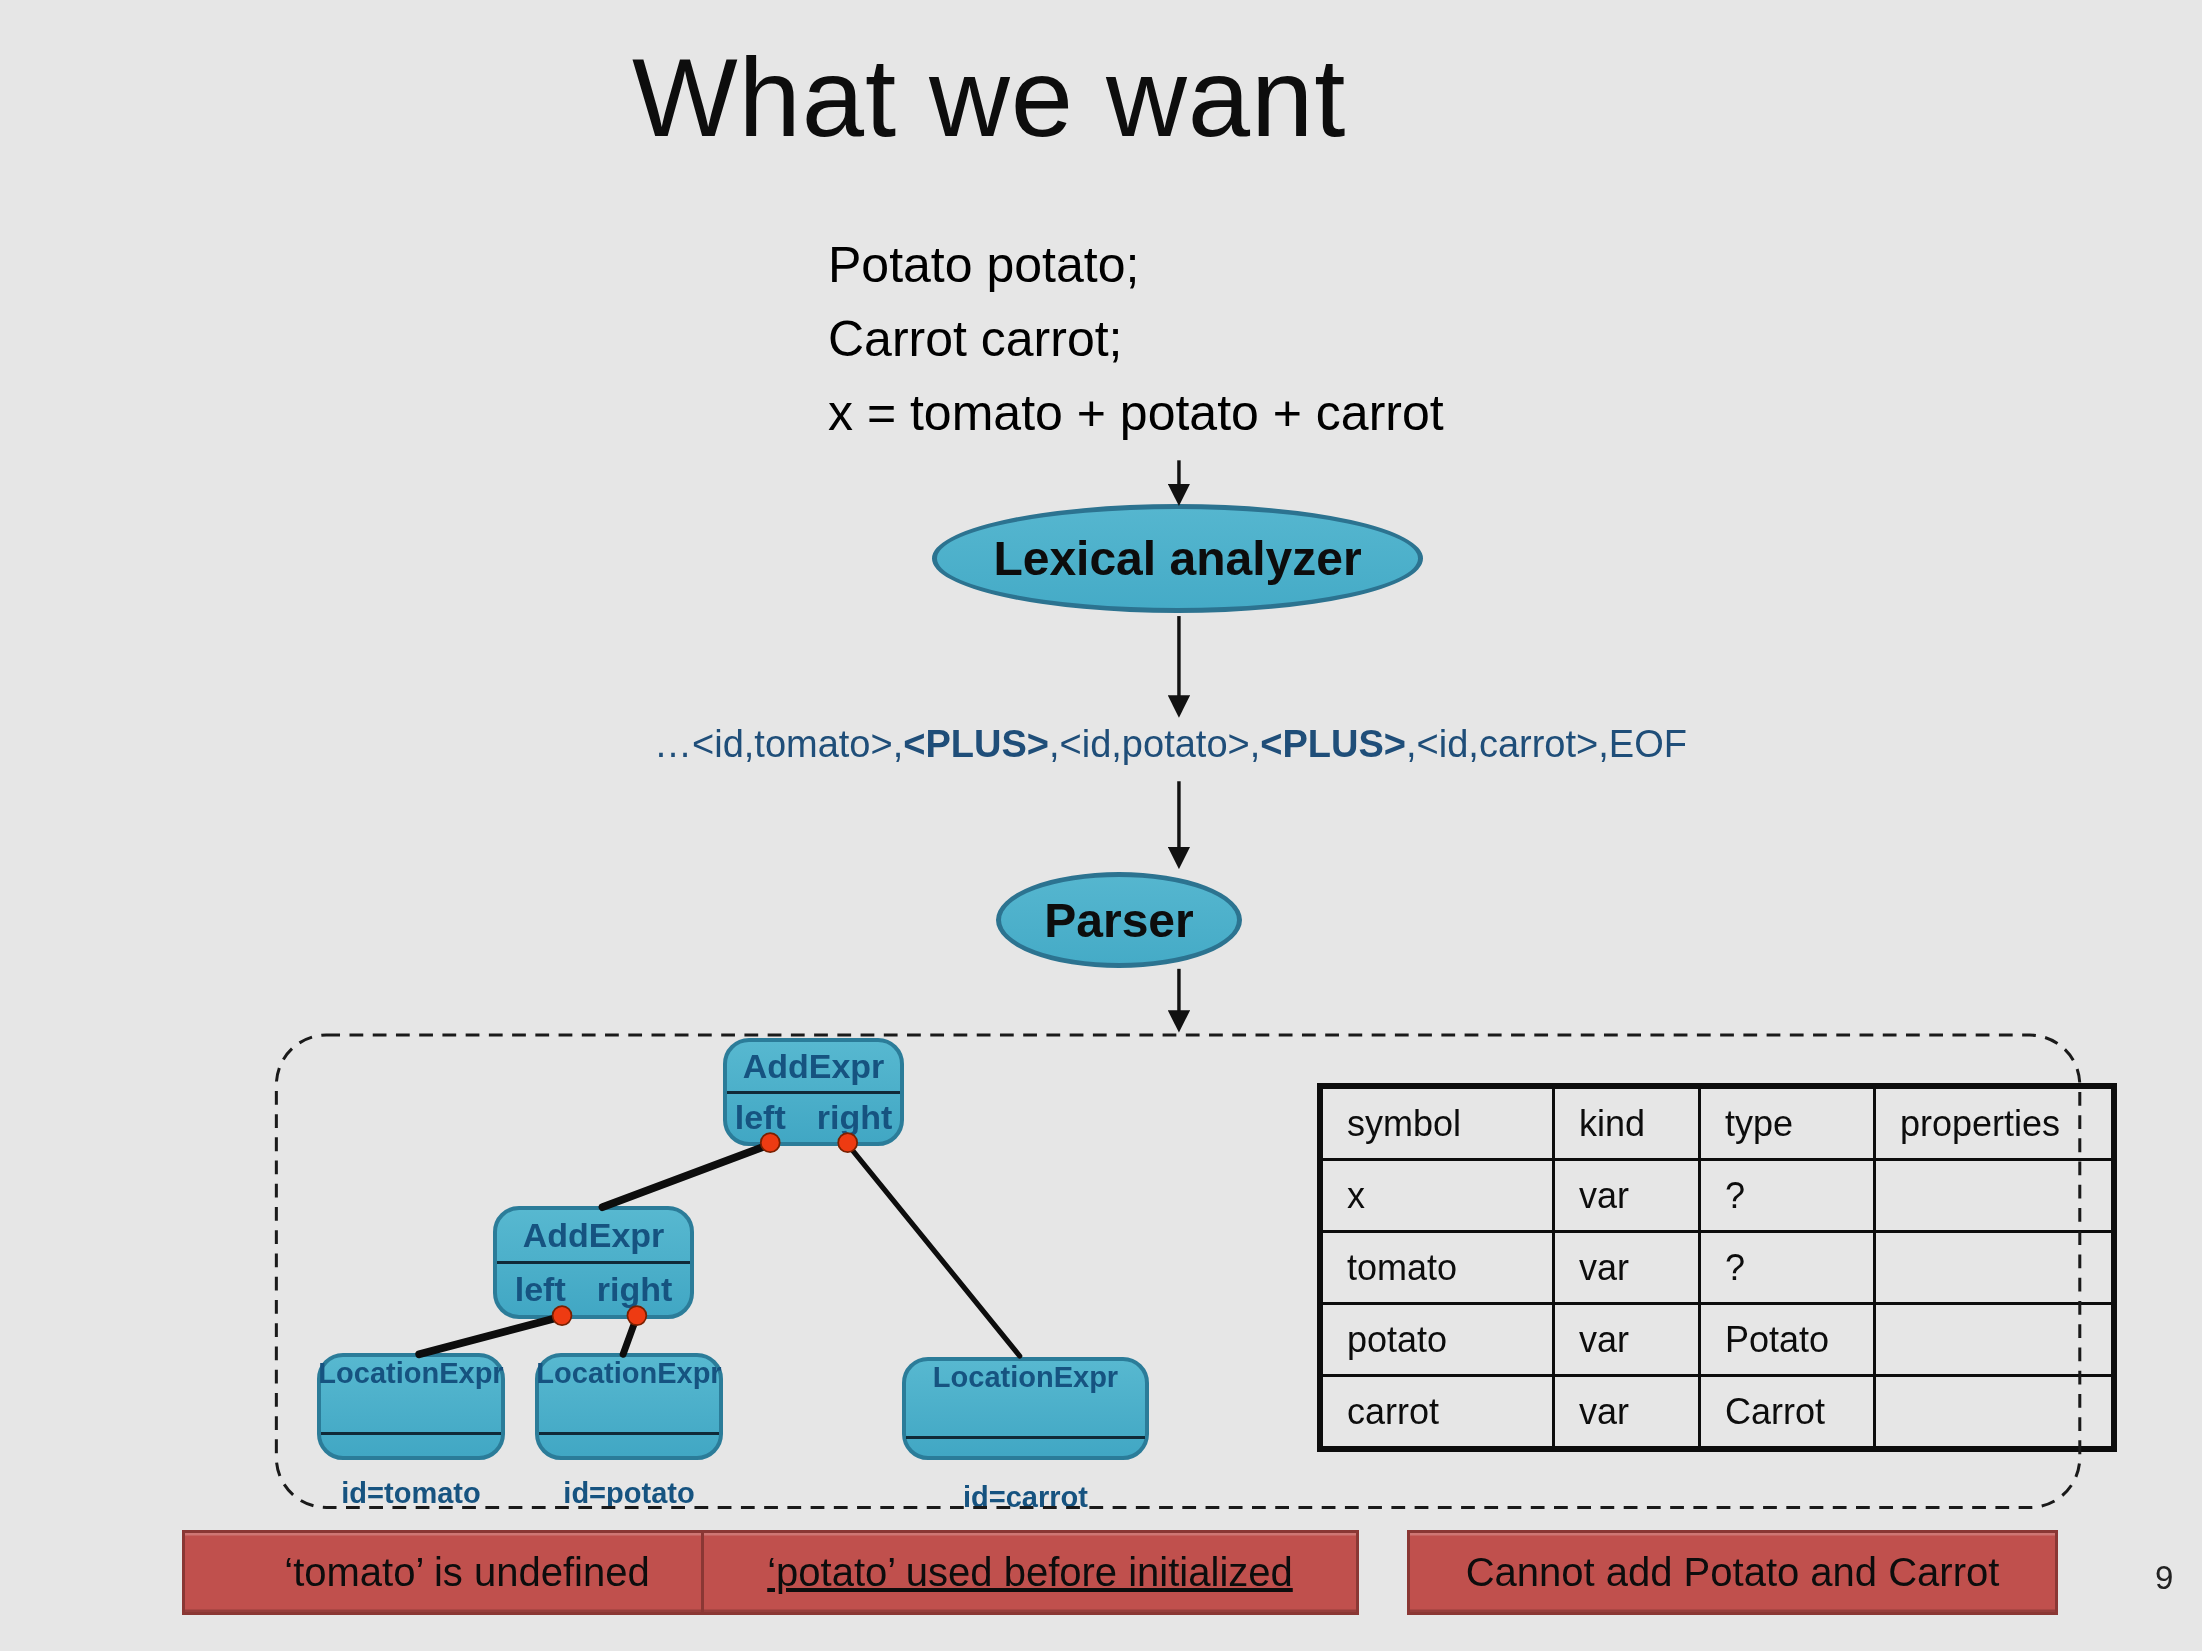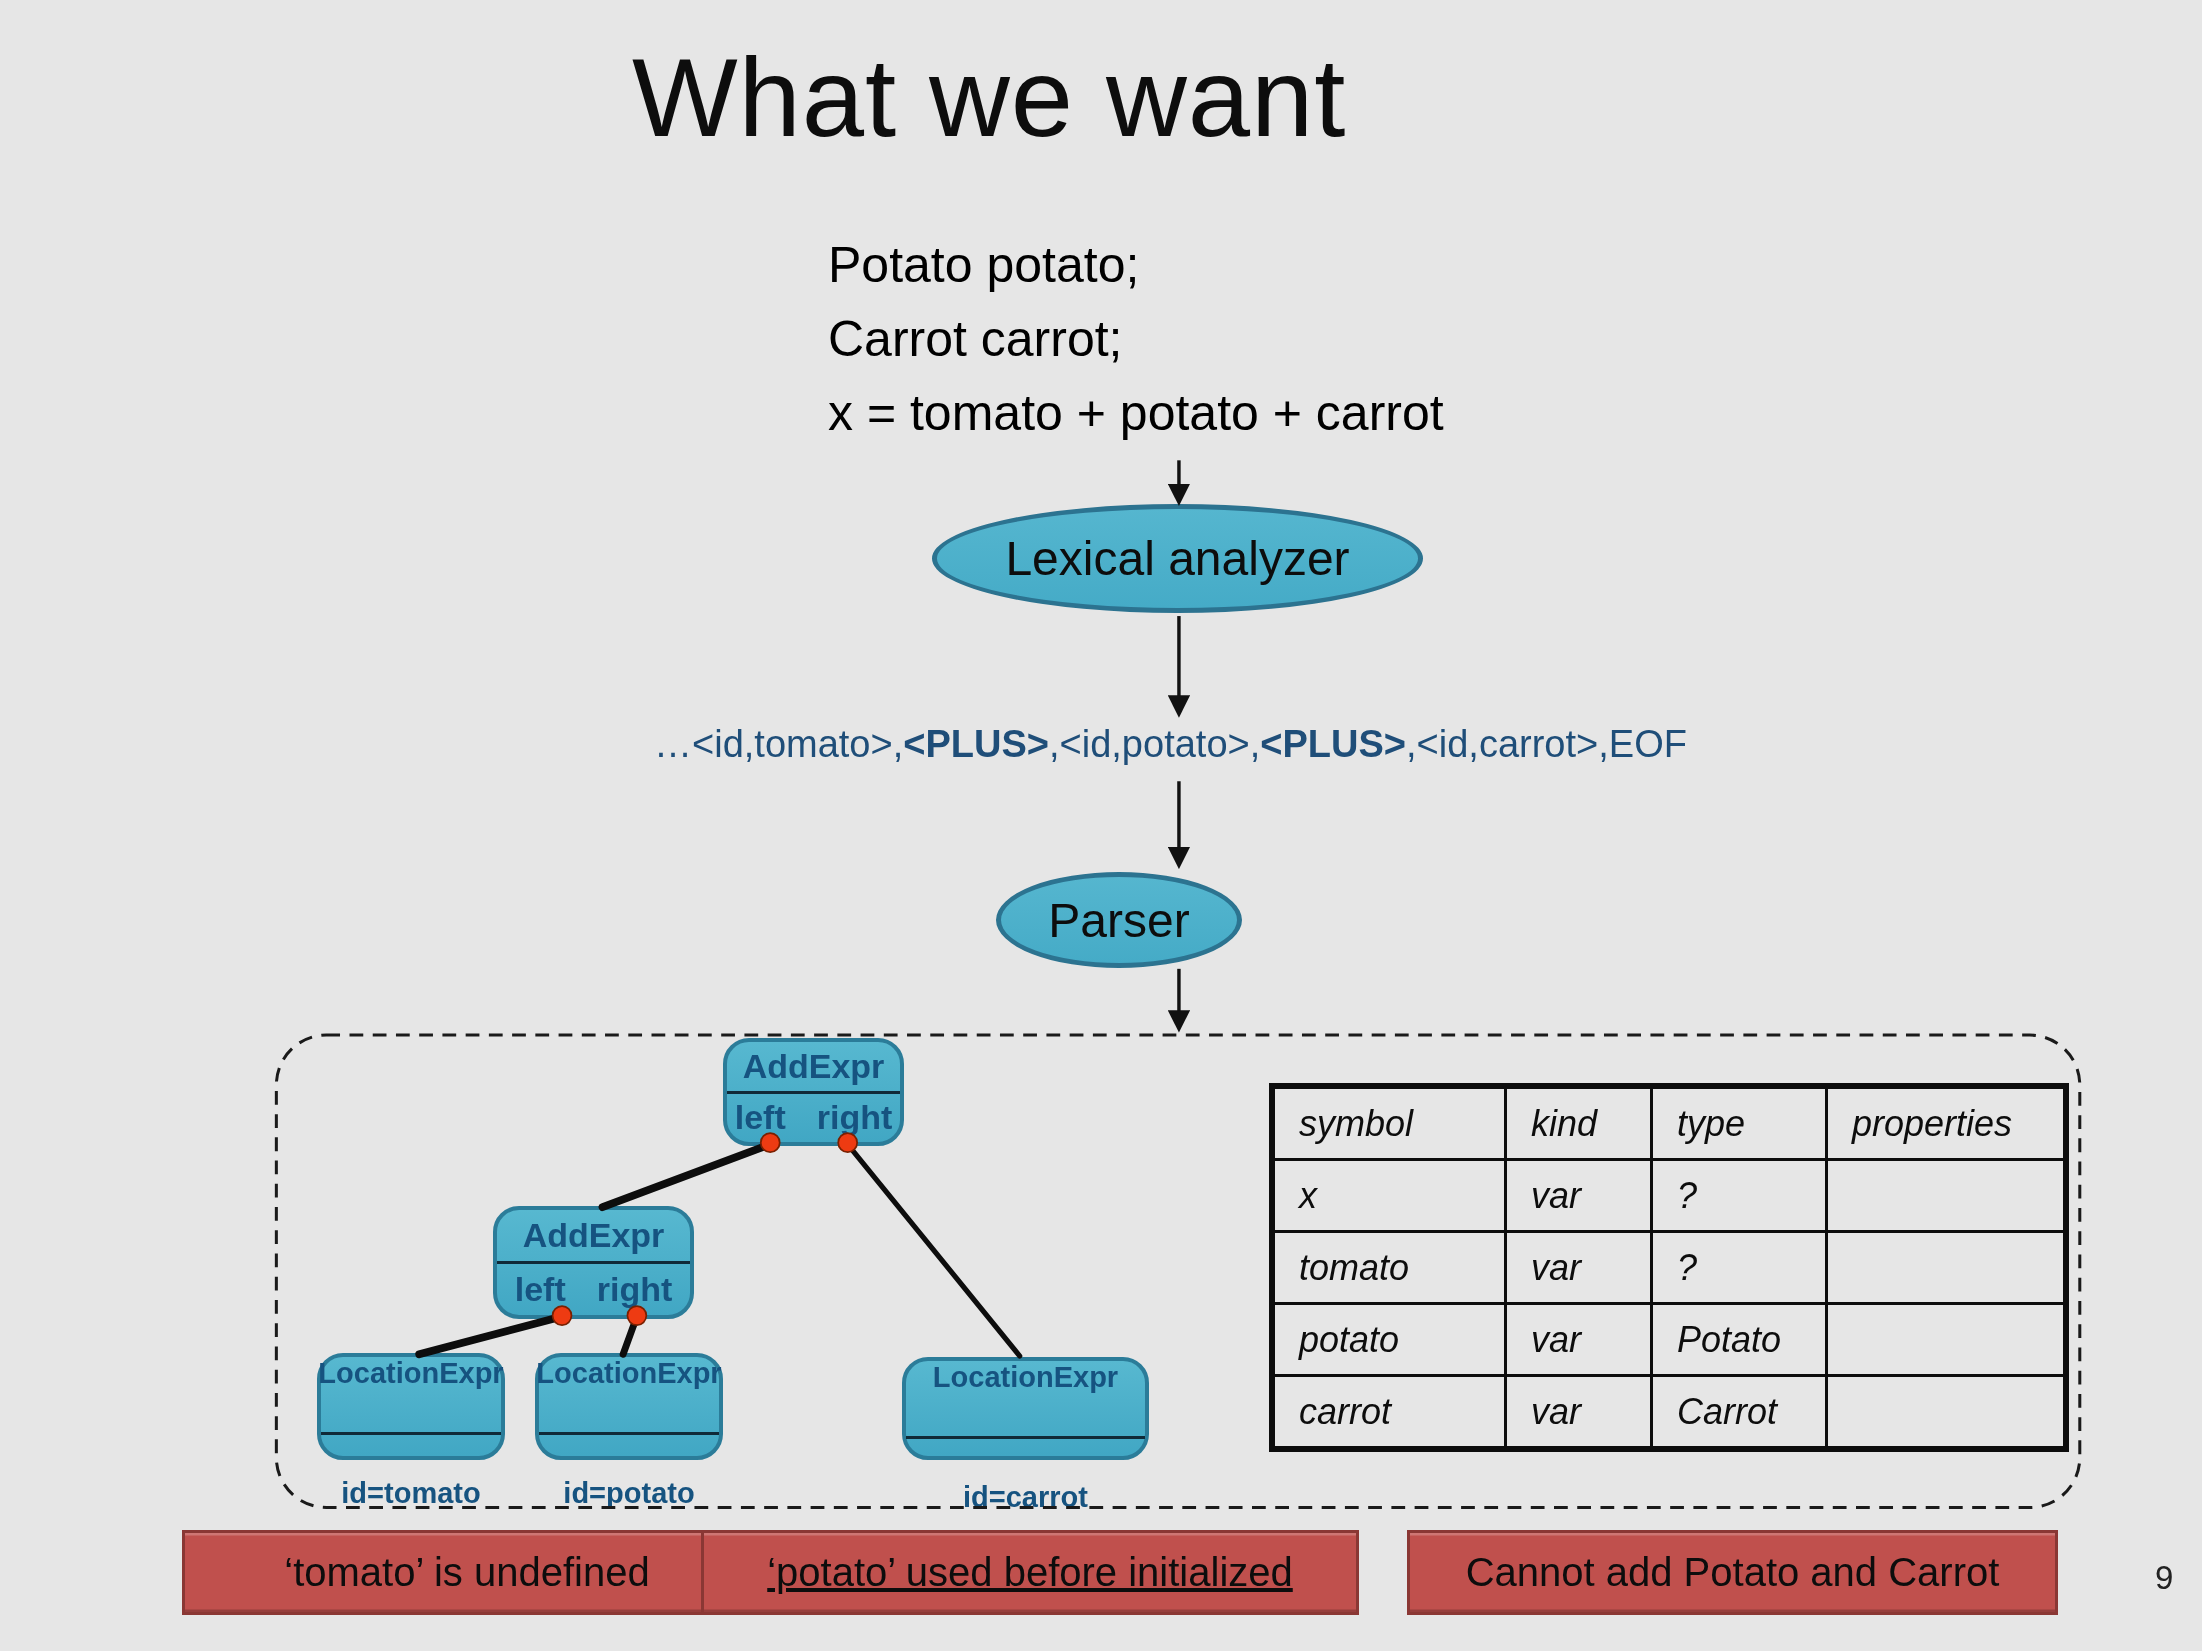--- a/index.html
+++ b/index.html
@@ -16,21 +16,21 @@
   .code{
     position:absolute;left:828px;top:228px;font-size:50px;line-height:74px;
     color:#000000;white-space:nowrap;
   }
   
   .ellipse{
     position:absolute;border-radius:50%;
     background:linear-gradient(180deg,#55b6cf 0%,#45abc7 100%);
     border:5.2px solid #2c7390;box-sizing:border-box;
     display:flex;align-items:center;justify-content:center;
-    color:#0d0d0d;font-size:48px;white-space:nowrap;
+    color:#0d0d0d;font-size:48px;white-space:nowrap;font-weight:bold;
   }
   .lexer{left:932px;top:504px;width:491px;height:109px;}
   .parser{left:996px;top:872px;width:246px;height:96px;}
   
   .tokens{
     position:absolute;left:654px;top:723px;width:1032px;text-align:center;
     font-size:38px;color:#1f4e79;white-space:nowrap;
   }
   .tokens b{font-weight:bold;}
   
@@ -43,21 +43,21 @@
   }
   .node .nrow{flex:1;display:flex;align-items:center;justify-content:center;gap:31px;}
   .node .ndiv{height:0;border-top:3.4px solid #102a38;}
   .add1{left:723px;top:1038px;width:181px;height:108px;font-size:34px;}
   .add2{left:493px;top:1206px;width:201px;height:113px;font-size:34px;}
   .loc{font-size:29px;gap:42px;}
   .loc1{left:317px;top:1353px;width:188px;height:107px;}
   .loc2{left:535px;top:1353px;width:188px;height:107px;}
   .loc3{left:902px;top:1357px;width:247px;height:103px;}
   
-  .symtab{position:absolute;left:1269px;top:1083px;z-index:2;font-style:italic;}
+  .symtab{position:absolute;left:1317px;top:1083px;z-index:2;}
   .symtab table{border-collapse:collapse;background:#e6e6e6;border:6.9px solid #0d0d0d;}
   .symtab td,.symtab th{
     border:3px solid #0d0d0d;font-size:36px;font-weight:normal;color:#0d0d0d;
     text-align:left;vertical-align:middle;padding:0 0 0 24px;height:69px;
   }
   .c-symbol{width:205px;} .c-kind{width:119px;} .c-type{width:148px;} .c-props{width:211px;}
   
   .errbox{
     position:absolute;top:1530px;height:85px;box-sizing:border-box;
     background:#c0504d;border:3.4px solid #8a3734;

